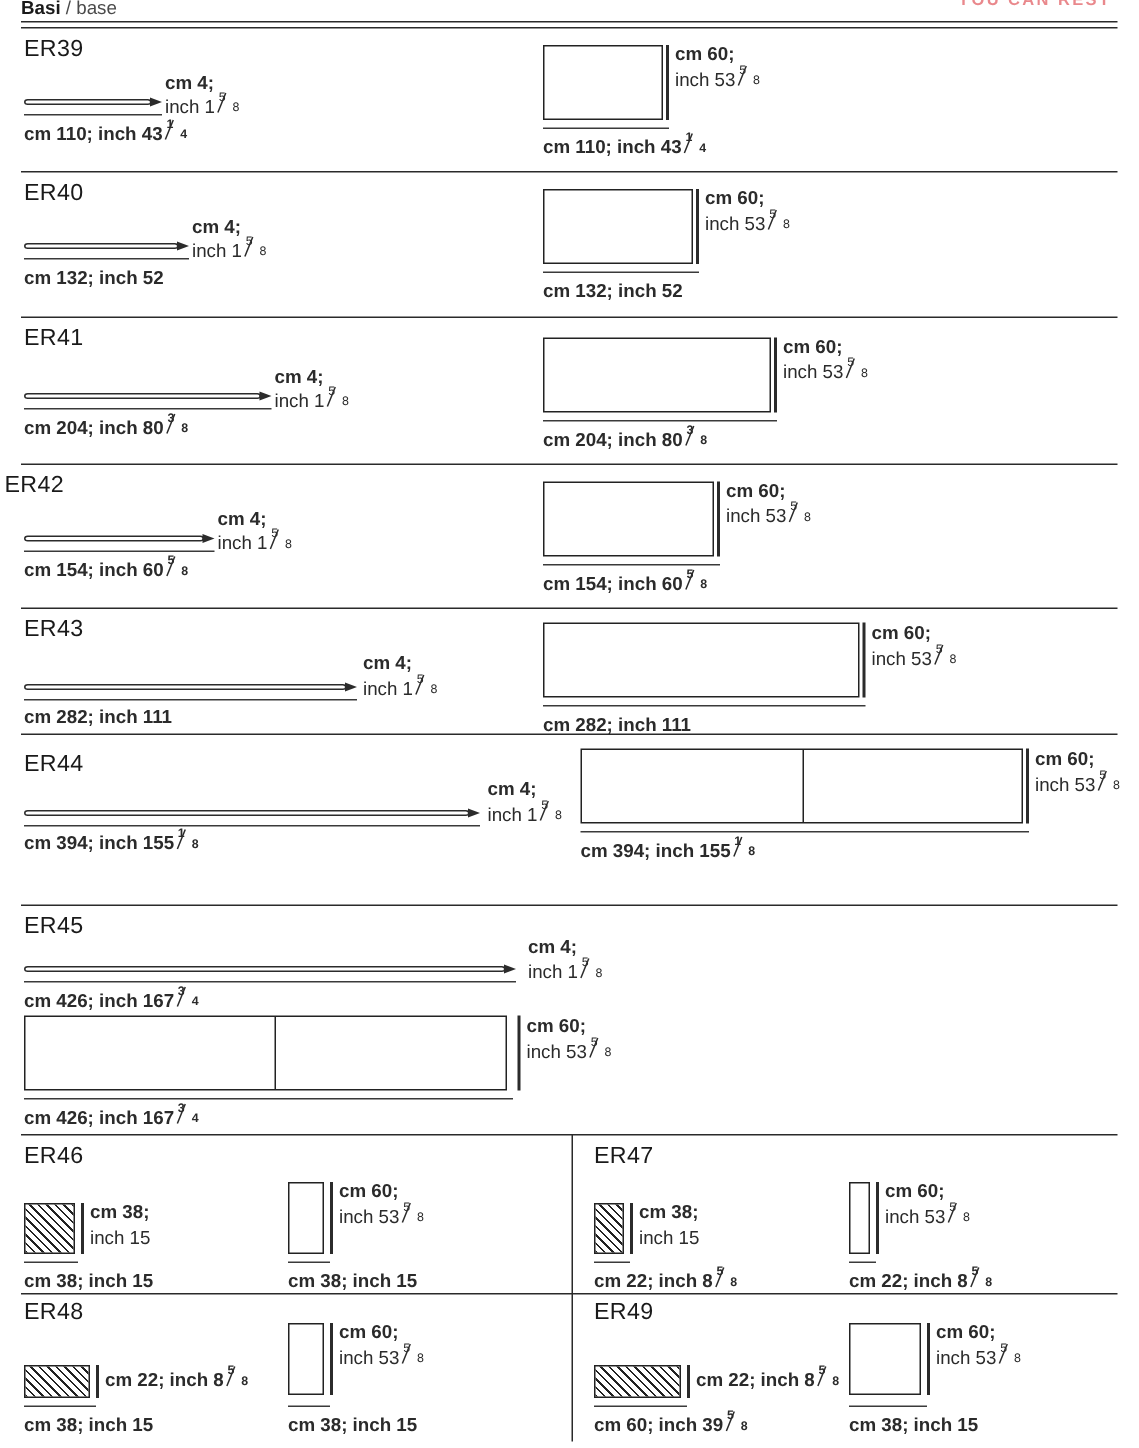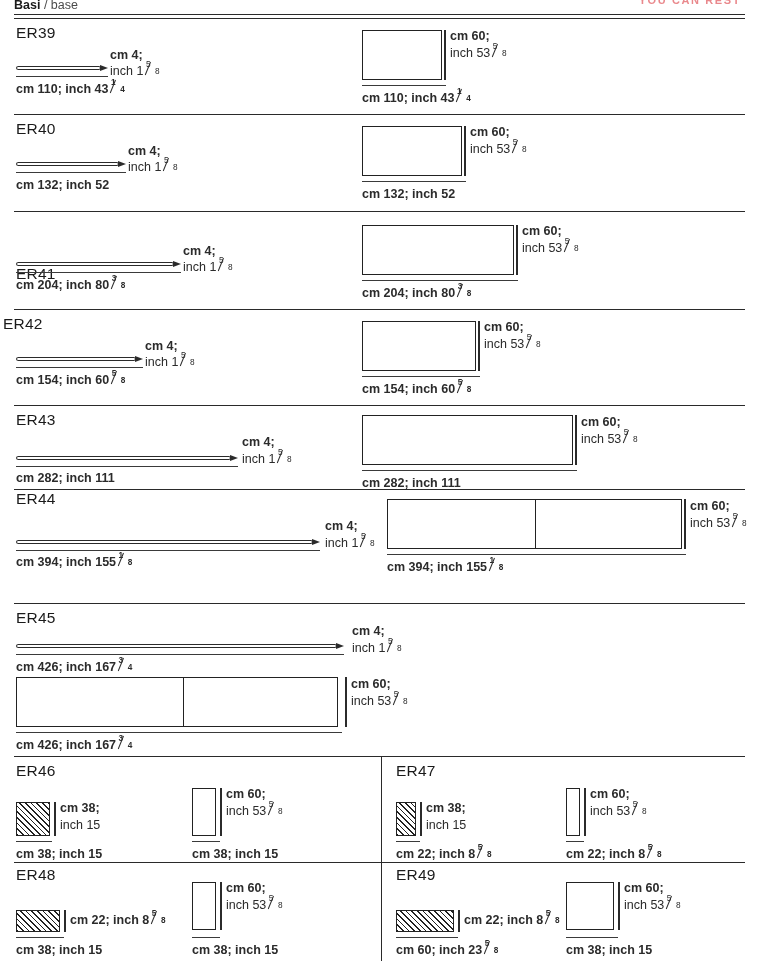--- a/index.html
+++ b/index.html
@@ -214,21 +214,21 @@
     <div class="ul" style="left:362px; top:67px; width:104px;"></div>
 
     <div class="dim b" style="left:470px; top:9px;">cm 60;</div>
     <div class="dim" style="left:470px; top:26px;"><span>inch 53</span> <span class="fr"><sup>5</sup><span class="sl"></span><sub>8</sub></span></div>
 
     <div class="dim b" style="left:362px; top:71px;">cm 132; inch 52</div>
   </div>
 
   <div class="row" style="top:211px;height:98px;">
     <div class="rule"></div>
-    <div class="code" style="left:16px; top:6px;margin-top:48px;">ER41</div>
+    <div class="code" style="left:16px; top:6px;">ER41</div>
 
     <div class="profile" style="left:16px; top:50px; width:165px;">
       <div class="slab"></div>
       <div class="tip"></div>
     </div>
     <div class="ul" style="left:16px; top:61px; width:165px;"></div>
 
     <div class="dim b" style="left:183px; top:31px;">cm 4;</div>
     <div class="dim" style="left:183px; top:47px;"><span>inch 1</span> <span class="fr"><sup>5</sup><span class="sl"></span><sub>8</sub></span></div>
 
@@ -289,21 +289,21 @@
     <div class="ul" style="left:362px; top:65px; width:215px;"></div>
 
     <div class="dim b" style="left:581px; top:8px;">cm 60;</div>
     <div class="dim" style="left:581px; top:25px;"><span>inch 53</span> <span class="fr"><sup>5</sup><span class="sl"></span><sub>8</sub></span></div>
 
     <div class="dim b" style="left:362px; top:69px;">cm 282; inch 111</div>
   </div>
 
   <div class="row" style="top:489px;height:90px;">
     <div class="rule"></div>
-    <div class="code" style="left:16px; top:1px;">ER44</div>
+    <div class="code" style="left:16px; top:12px;">ER44</div>
 
     <div class="profile" style="left:16px; top:50px; width:304px;">
       <div class="slab"></div>
       <div class="tip"></div>
     </div>
     <div class="ul" style="left:16px; top:61px; width:304px;"></div>
 
     <div class="dim b" style="left:325px; top:28px;">cm 4;</div>
     <div class="dim" style="left:325px; top:45px;"><span>inch 1</span> <span class="fr"><sup>5</sup><span class="sl"></span><sub>8</sub></span></div>
 
@@ -413,21 +413,21 @@
   </div>
 
   <div class="row" style="top:862px;height:100px;">
     <div class="code" style="left:396px; top:4px;">ER49</div>
 
     <div class="hatch" style="left:396px; top:48px; width:58px; height:22px;"></div>
     <div class="vbar" style="left:458px; top:48px; height:22px;"></div>
     <div class="ul" style="left:396px; top:75px; width:62px;"></div>
 
     <div class="dim b" style="left:464px; top:49px;"><span>cm 22; inch 8</span> <span class="fr"><sup>5</sup><span class="sl"></span><sub>8</sub></span></div>
-    <div class="dim b" style="left:396px; top:79px;"><span>cm 60; inch 23</span> <span class="fr"><sup>5</sup><span class="sl"></span><sub>8</sub></span></div>
+    <div class="dim b" style="left:396px; top:79px;"><span>cm 60; inch 39</span> <span class="fr"><sup>5</sup><span class="sl"></span><sub>8</sub></span></div>
 
     <div class="rect" style="left:566px; top:20px; width:48px; height:48px;"></div>
     <div class="vbar" style="left:618px; top:20px; height:48px;"></div>
     <div class="ul" style="left:566px; top:75px; width:52px;"></div>
 
     <div class="dim b" style="left:624px; top:17px;">cm 60;</div>
     <div class="dim" style="left:624px; top:34px;"><span>inch 53</span> <span class="fr"><sup>5</sup><span class="sl"></span><sub>8</sub></span></div>
     <div class="dim b" style="left:566px; top:79px;">cm 38; inch 15</div>
   </div>
 

